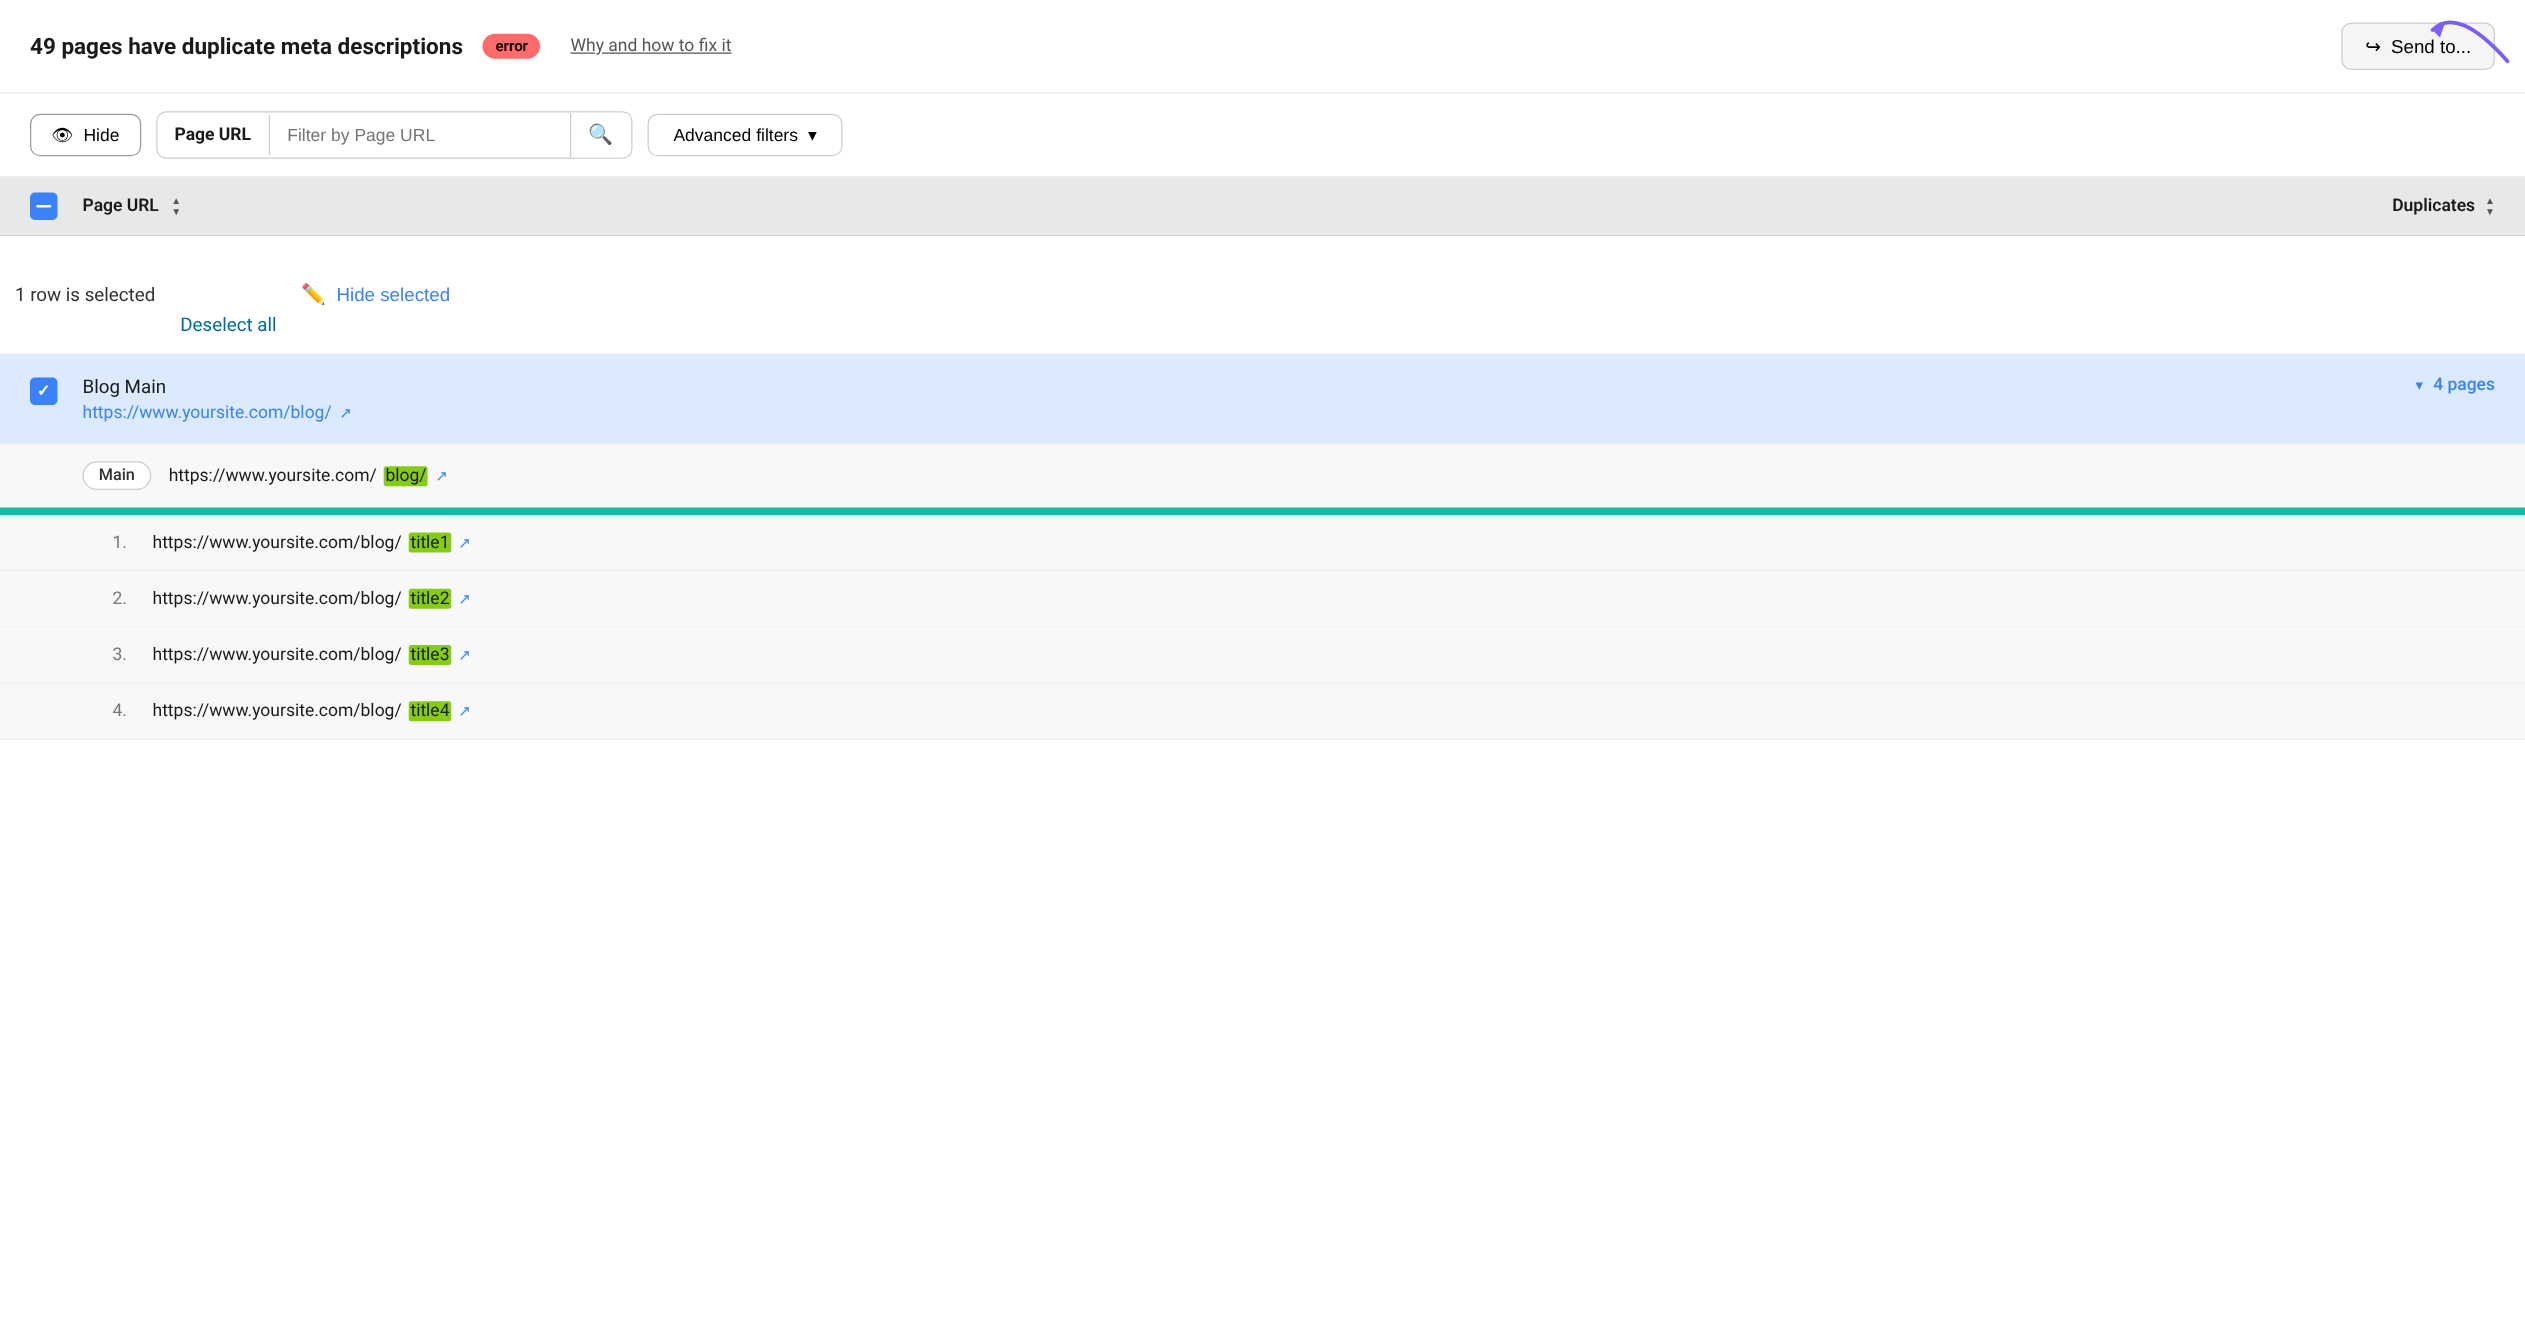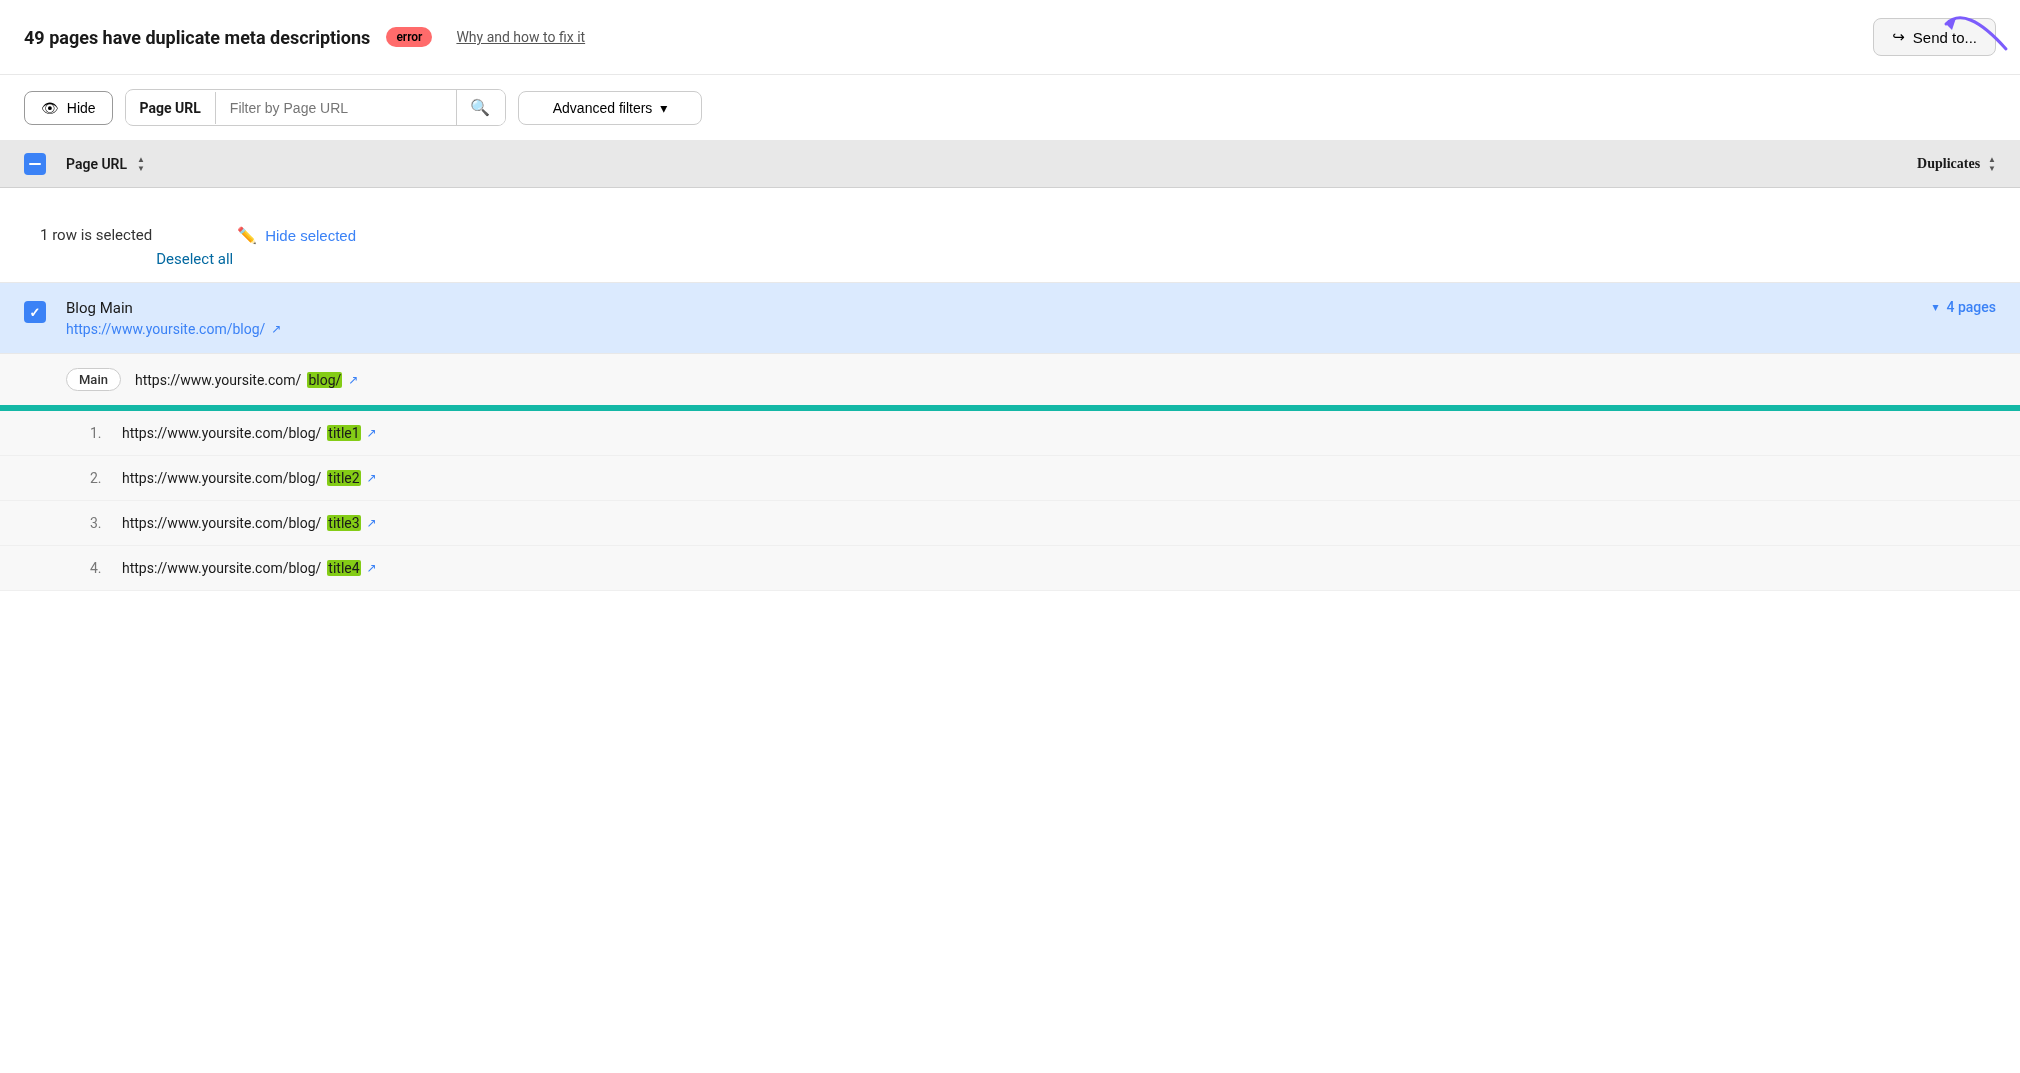--- a/index.html
+++ b/index.html
@@ -101,21 +101,21 @@
       border: none;
       border-left: 1.5px solid #ccc;
       cursor: pointer;
       color: #555;
       font-size: 16px;
     }
     .advanced-filters-btn {
       display: flex;
       align-items: center;
       gap: 8px;
-      padding: 8px 34px;
+      padding: 8px 20px;
       border: 1.5px solid #ccc;
       border-radius: 8px;
       background: #fff;
       font-size: 14px;
       cursor: pointer;
     }
 
     
     .table-header {
       display: flex;
@@ -161,29 +161,28 @@
       line-height: 1;
       color: #555;
     }
     .col-duplicates {
       margin-left: auto;
       font-weight: 600;
       font-size: 14px;
       display: flex;
       align-items: center;
       gap: 4px;
-      font-family: Liberation Serif, serif;
     }
 
     
     .selection-bar {
       display: flex;
       align-items: center;
-      padding: 14px 40px;
-      gap: 4px;
+      padding: 14px 12px;
+      gap: 20px;
       border-bottom: 1px solid #e8e8e8;
       background: #fff;
     }
     .selection-text {
       font-size: 15px;
       color: #333;
     }
     .deselect-link {
       color: #0369a1;
       font-size: 15px;

